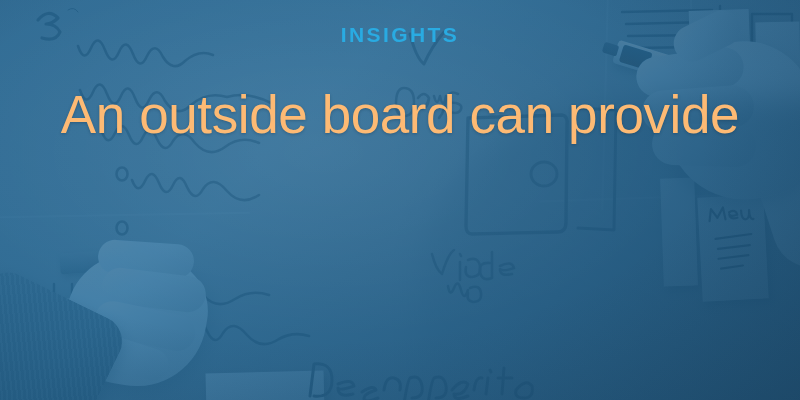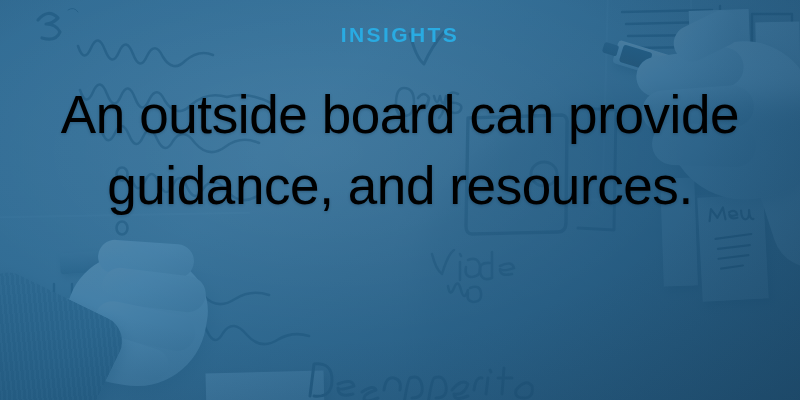--- a/index.html
+++ b/index.html
@@ -186,21 +186,21 @@
     letter-spacing:2.4px;
     color:#29abe2;
     line-height:1;
     white-space:nowrap;
   }
 
   .headline {
     margin-top:34px;
     width:760px;
     text-align:center;
-    color:#000000;
+    color:#fdba74;
     font-size:53px;
     font-weight:300;
     line-height:1.34;
     letter-spacing:-0.4px;
     text-shadow:0 1px 3px rgba(14,40,62,0.30);
   }
   .headline .ln { display:block; white-space:nowrap; }
 </style>
 </head>
 <body>
@@ -385,17 +385,16 @@
   <div class="tint-color"></div>
   <div class="tint-wash"></div>
   <div class="tint-vignette"></div>
 
   <div class="content">
 
     <div class="eyebrow">INSIGHTS</div>
 
     <div class="headline">
       <span class="ln">An outside board can provide</span>
-      <span class="ln">guidance, and resources.</span>
     </div>
 
   </div>
 </div>
 
 </body></html>

